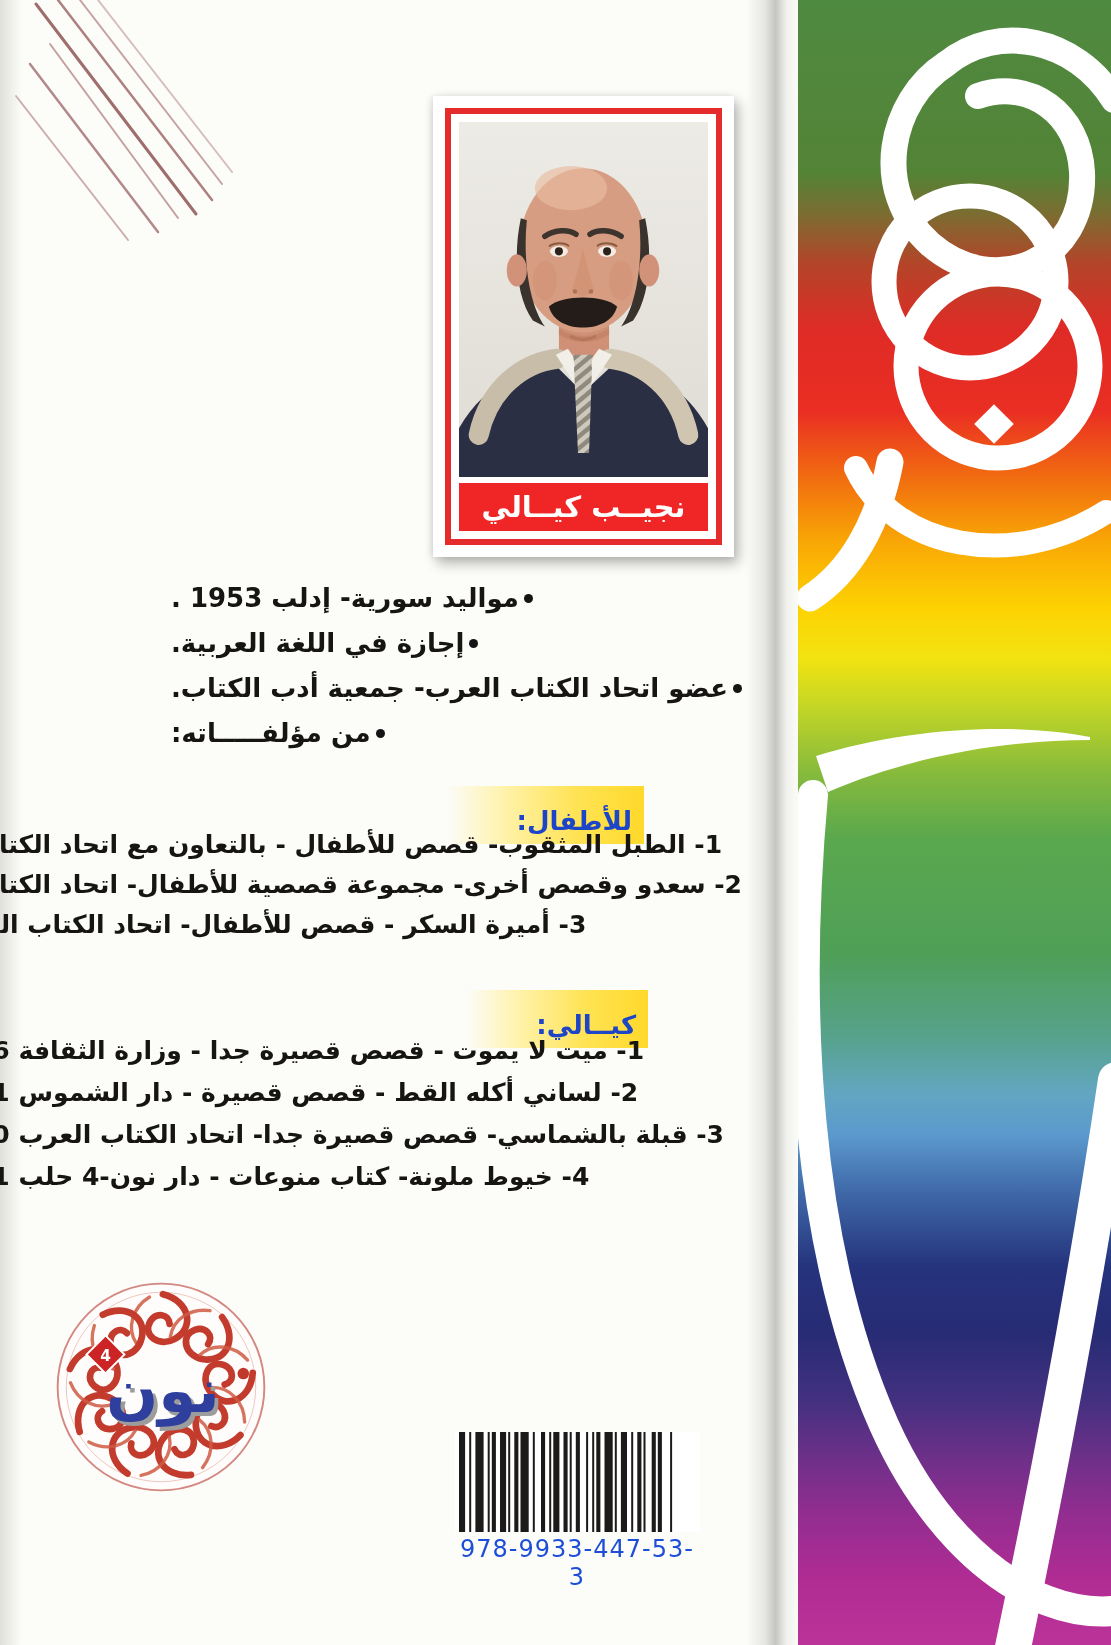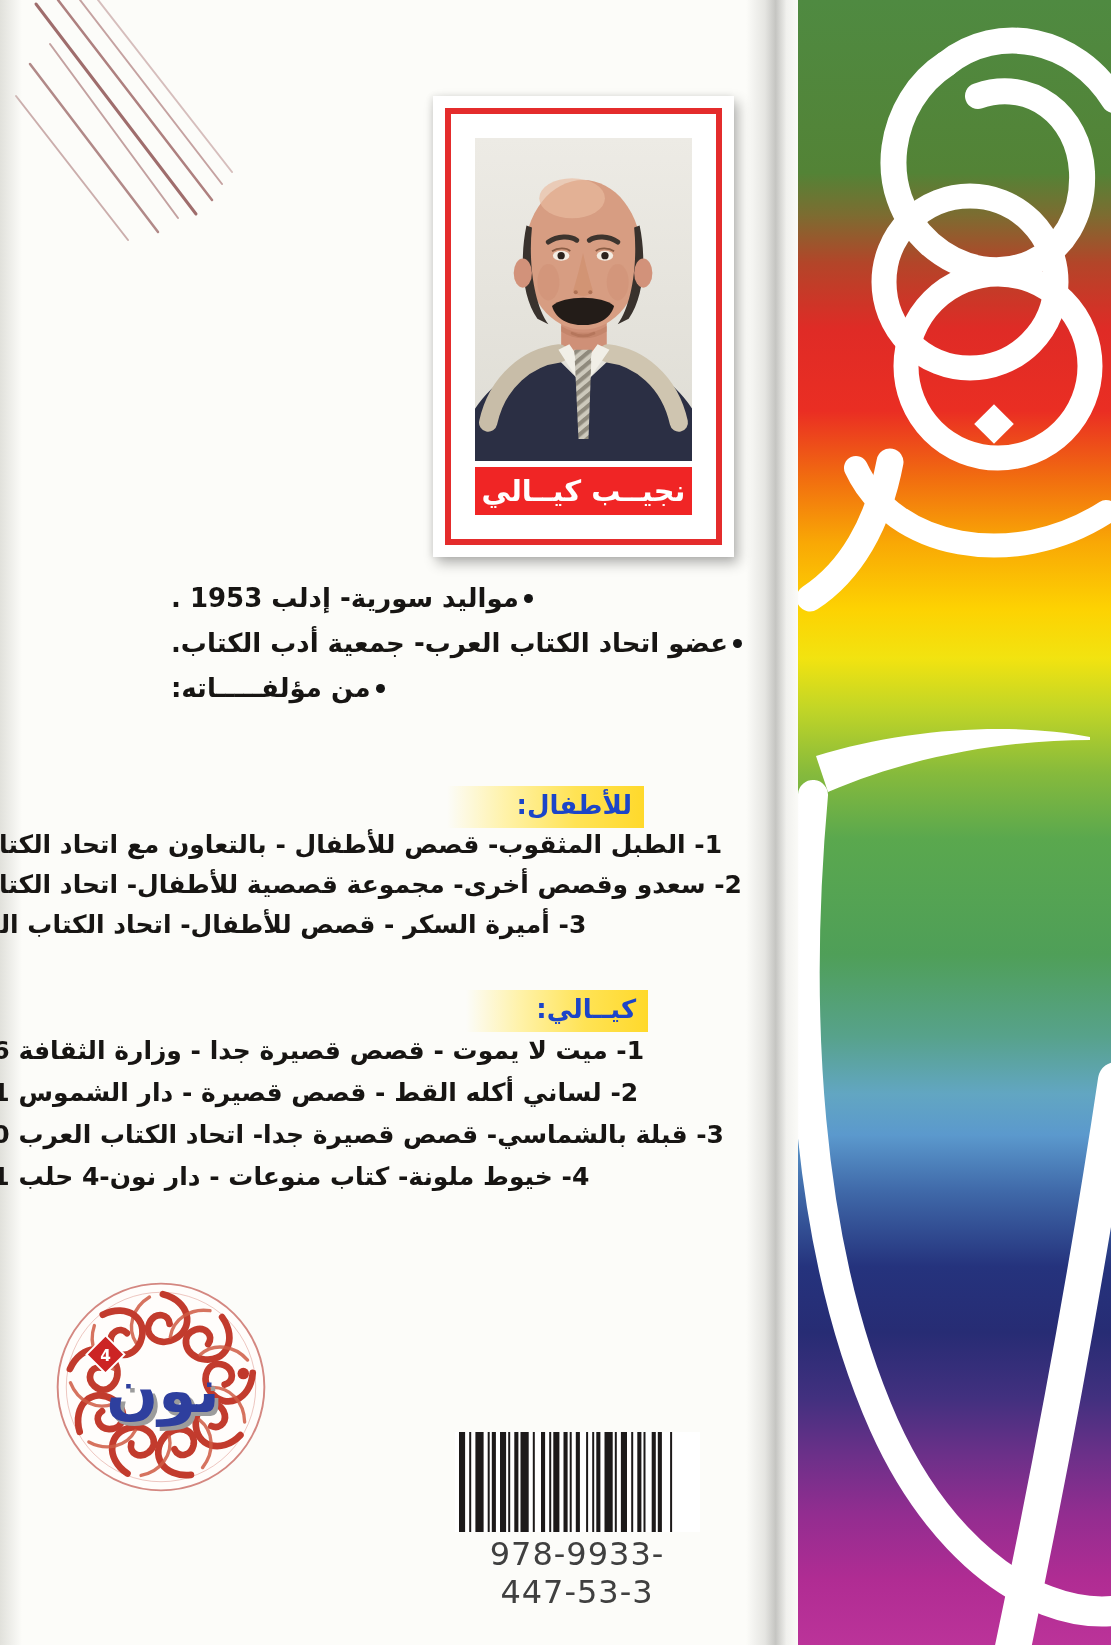--- a/index.html
+++ b/index.html
@@ -31,21 +31,21 @@
   }
   .band svg { position:absolute; left:0; top:0; display:block; }
 
   
   .photo-card {
     position:absolute; left:433px; top:96px; width:301px; height:461px;
     background:#ffffff; box-shadow:4px 6px 12px rgba(0,0,0,.30), -2px 0 6px rgba(0,0,0,.08);
   }
   .photo-frame {
     position:absolute; left:12px; top:12px; right:12px; bottom:12px;
-    border:6px solid #e42c2c; background:#fff; padding:24px;
+    border:6px solid #e42c2c; background:#fff; padding:8px;
     display:flex; flex-direction:column;
   }
   .photo-area { flex:1 1 auto; position:relative; overflow:hidden; background:#eae8e2; }
   .photo-area svg { position:absolute; left:0; top:0; width:100%; height:100%; }
   .photo-caption {
     height:48px; margin-top:6px; background:#f02525; color:#ffffff;
     display:flex; align-items:center; justify-content:center;
     font-size:29px; font-weight:bold; direction:rtl; letter-spacing:1px;
   }
 
@@ -58,21 +58,21 @@
   .bio-item {
     display:flex; flex-direction:row; align-items:center; gap:5px;
     font-size:26px; font-weight:bold; color:#171513; white-space:nowrap;
   }
   .dot { width:9px; height:9px; border-radius:50%; background:#141414; flex:0 0 auto; }
 
   
   .sec-header {
     position:absolute; direction:rtl;
     font-size:26px; font-weight:bold; color:#1c45c8;
-    padding:4px 12px 8px 70px;
+    padding:20px 12px 8px 70px;
     background:linear-gradient(270deg, #ffd92b 0%, #ffe355 35%, #fff2a8 70%, rgba(255,250,230,0) 100%);
   }
   .hdr-children { right:467px; top:786px; }
   .hdr-adults   { right:463px; top:990px; }
 
   
   .book-list {
     position:absolute; display:flex; flex-direction:column; align-items:flex-end;
     direction:rtl; font-weight:bold; color:#171513; white-space:nowrap;
   }
@@ -80,21 +80,21 @@
   .list-adults   { right:387px; top:1036px; gap:13px; font-size:25px; }
 
   
   .logo { position:absolute; left:50px; top:1276px; width:222px; height:222px;text-decoration:underline; }
   .logo svg { display:block; width:100%; height:100%; }
 
   
   .barcode-wrap { position:absolute; left:452px; top:1432px; width:250px; text-align:center; }
   .barcode-wrap svg { display:block; margin:0 auto; background:#fff; }
   .isbn {
-    margin-top:3px; font-size:32px; color:#404040; letter-spacing:1px;
+    margin-top:3px; font-size:24px; color:#1d4ed8; letter-spacing:1px;
     font-weight:normal; direction:ltr;
   }
 </style>
 </head>
 <body>
 
 <div class="page">
 
   <svg class="pinstripes" width="300" height="300">
     <g stroke-linecap="round" fill="none">
@@ -181,20 +181,24 @@
     </div>
   </div>
 
   <div class="bio">
     <div class="bio-item">
       <span class="dot"></span>
       <span>مواليد سورية- إدلب 1953 .</span>
     </div>
     <div class="bio-item">
       <span class="dot"></span>
+      <span>إجازة في اللغة العربية.</span>
+    </div>
+    <div class="bio-item">
+      <span class="dot"></span>
       <span>عضو اتحاد الكتاب العرب- جمعية أدب الكتاب.</span>
     </div>
     <div class="bio-item">
       <span class="dot"></span>
       <span>من مؤلفـــــاته:</span>
     </div>
   </div>
 
   <div class="sec-header hdr-children">للأطفال:</div>
   <div class="book-list list-children">

